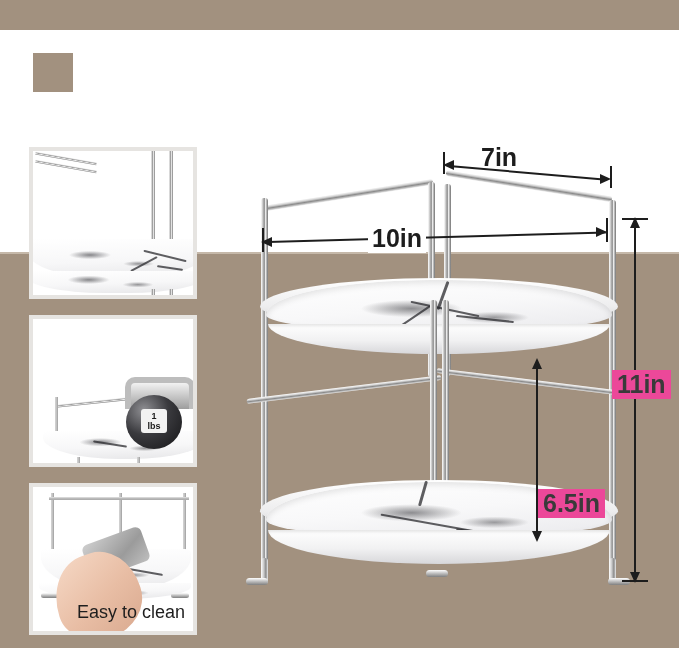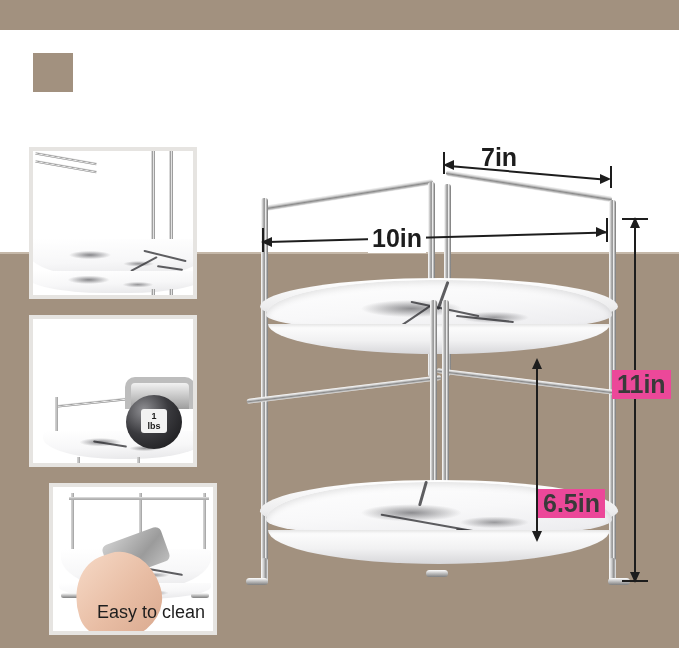--- a/index.html
+++ b/index.html
@@ -23,21 +23,21 @@
     font-size:41px;line-height:45px;font-weight:bold;color:#2d2d2d;
     letter-spacing:-0.3px;
   }
   .title .l2{display:block;}
 
   
   .panel{position:absolute;left:29px;width:168px;background:#ffffff;
          border:4px solid #e6e4e1;box-sizing:border-box;overflow:hidden;}
   #panel1{top:147px;height:152px;}
   #panel2{top:315px;height:152px;}
-  #panel3{top:483px;height:152px;margin-left:20px;}
+  #panel3{top:483px;height:152px;}
   .panel-caption{position:absolute;font-size:18px;line-height:21px;color:#1e1e1e;z-index:8;}
   #cap1{left:14px;top:14px;width:120px;}
   #cap2{left:14px;top:14px;width:130px;}
   #cap3{right:8px;bottom:8px;width:110px;text-align:right;}
 
   
   .p-art{position:absolute;inset:0;}
   .wire{position:absolute;background:linear-gradient(90deg,#f4f4f4,#9b9b9b 40%,#e9e9e9 60%,#7d7d7d);}
   .wire-h{position:absolute;background:linear-gradient(180deg,#f6f6f6,#a0a0a0 45%,#eeeeee 60%,#808080);}
   .marble{

